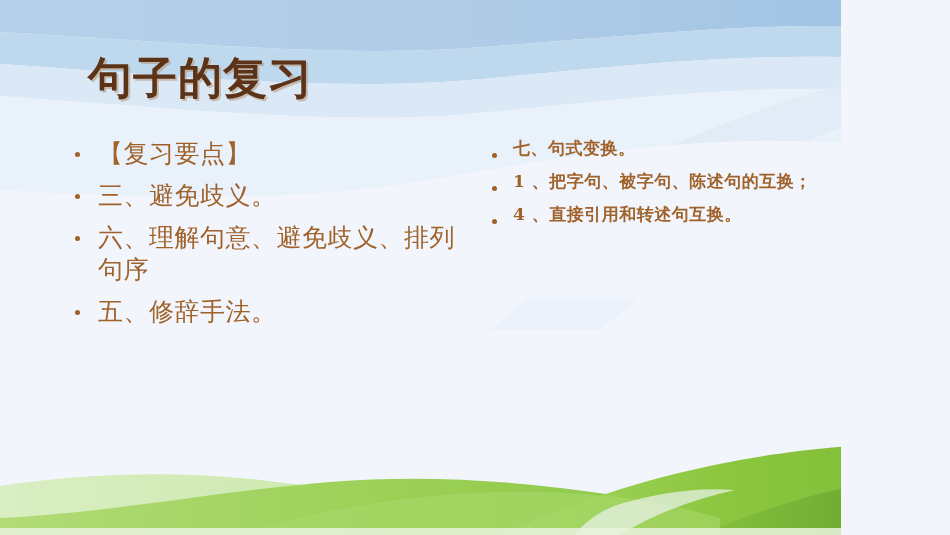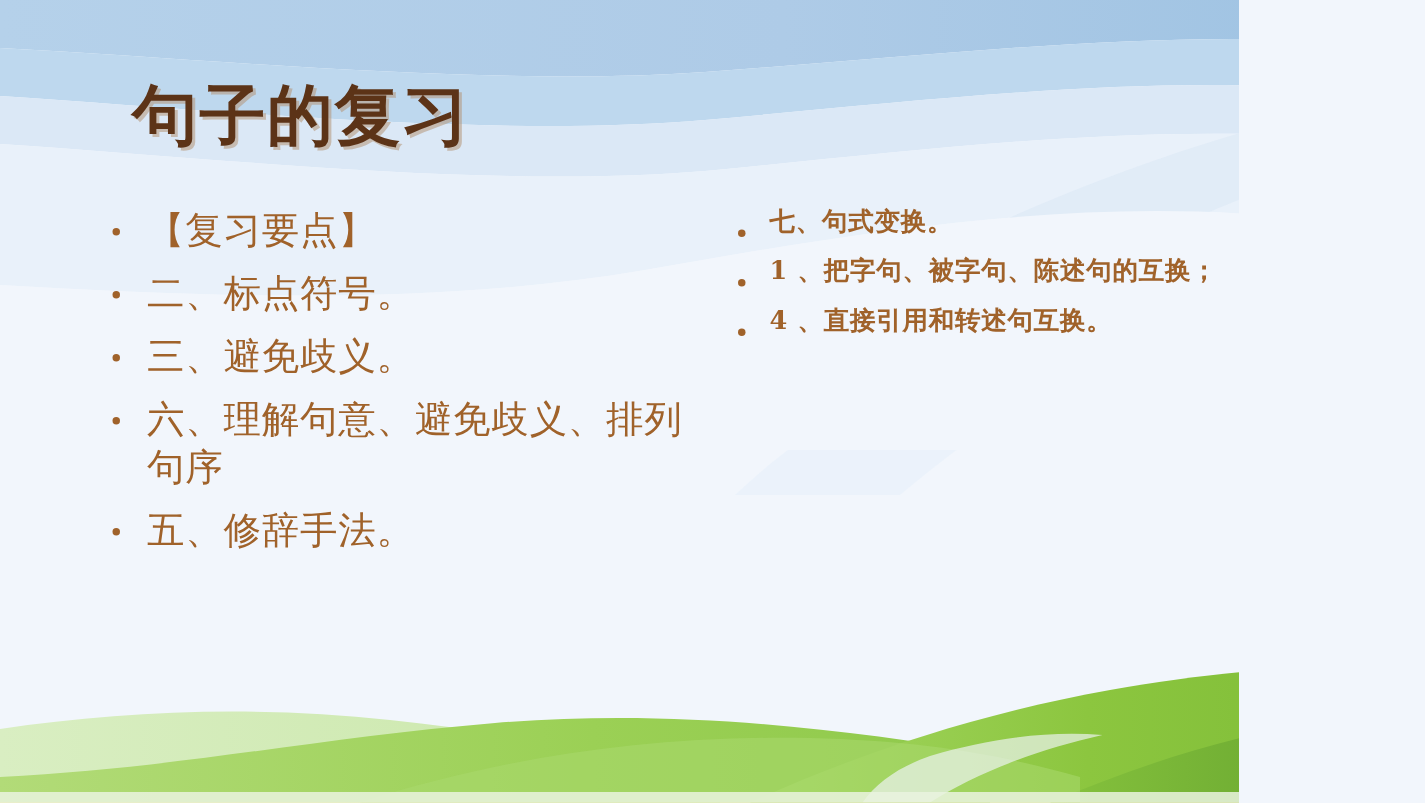--- a/index.html
+++ b/index.html
@@ -14,20 +14,21 @@
     font-family: "DejaVu Serif", "Liberation Serif", serif;
     background: #f2f6fc;
   }
 
   #slide {
     position: relative;
     width: 826px;
     height: 535px;
     overflow: hidden;
     background: #fde047;
+    padding-left: 15px;
   }
 
   
   .bg-layer {
     position: absolute;
     left: 0;
     top: 0;
     width: 950px;
     height: 535px;
     pointer-events: none;
@@ -179,21 +180,20 @@
     <path d="M620,535 C650,516 690,500 735,490 C700,487 660,492 620,504
              C600,511 585,521 575,535 Z" fill="#f2f6fc" opacity="0.65"></path>
 
     <rect x="0" y="528" width="950" height="7" fill="#eaf3df" opacity="0.85"></rect>
   </svg>
 
   <div id="title">句子的复习</div>
 
   <div id="col-left" class="col">
     <div class="bullet-item">【复习要点】</div>
-    <div class="bullet-item">二、标点符号。</div>
     <div class="bullet-item">三、避免歧义。</div>
     <div class="bullet-item">六、理解句意、避免歧义、排列句序</div>
     <div class="bullet-item">五、修辞手法。</div>
   </div>
 
   <div id="col-right" class="col">
     <div class="bullet-item">七、句式变换。</div>
     <div class="bullet-item">1 、把字句、被字句、陈述句的互换；</div>
     <div class="bullet-item">4 、直接引用和转述句互换。</div>
   </div>

